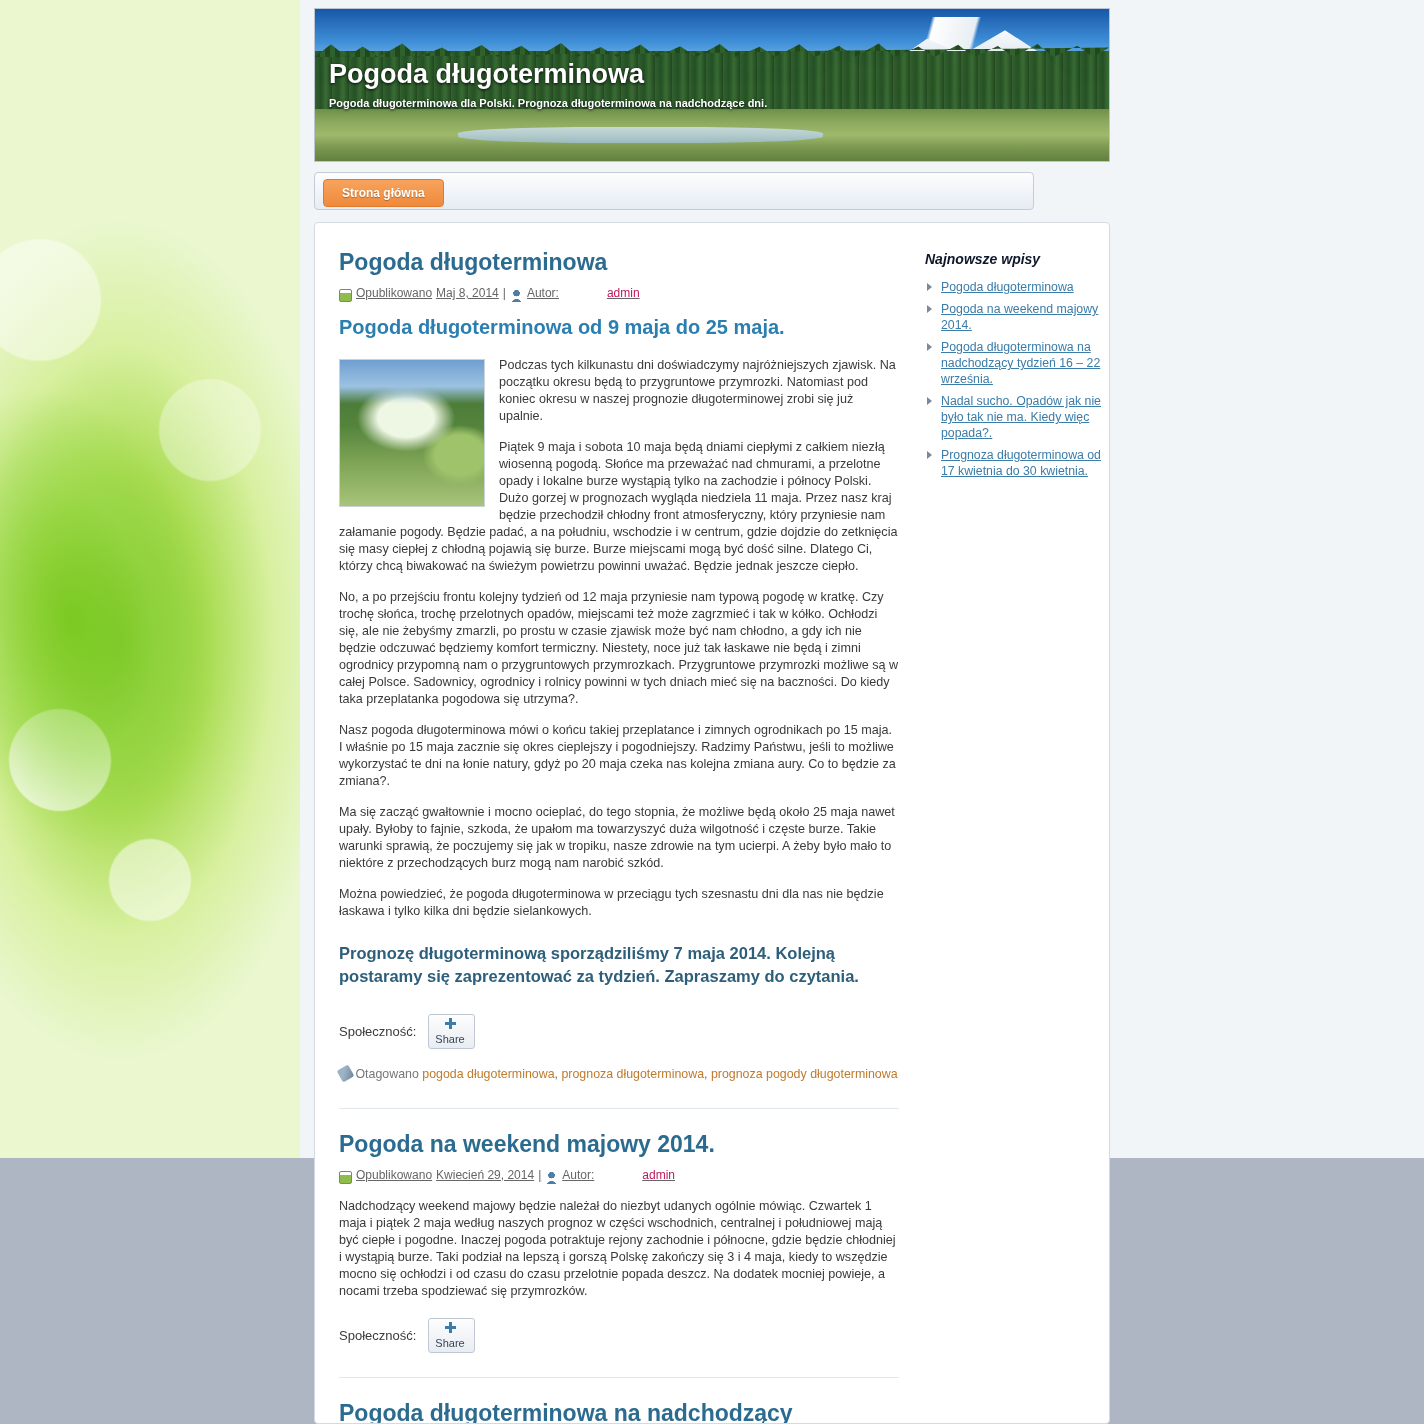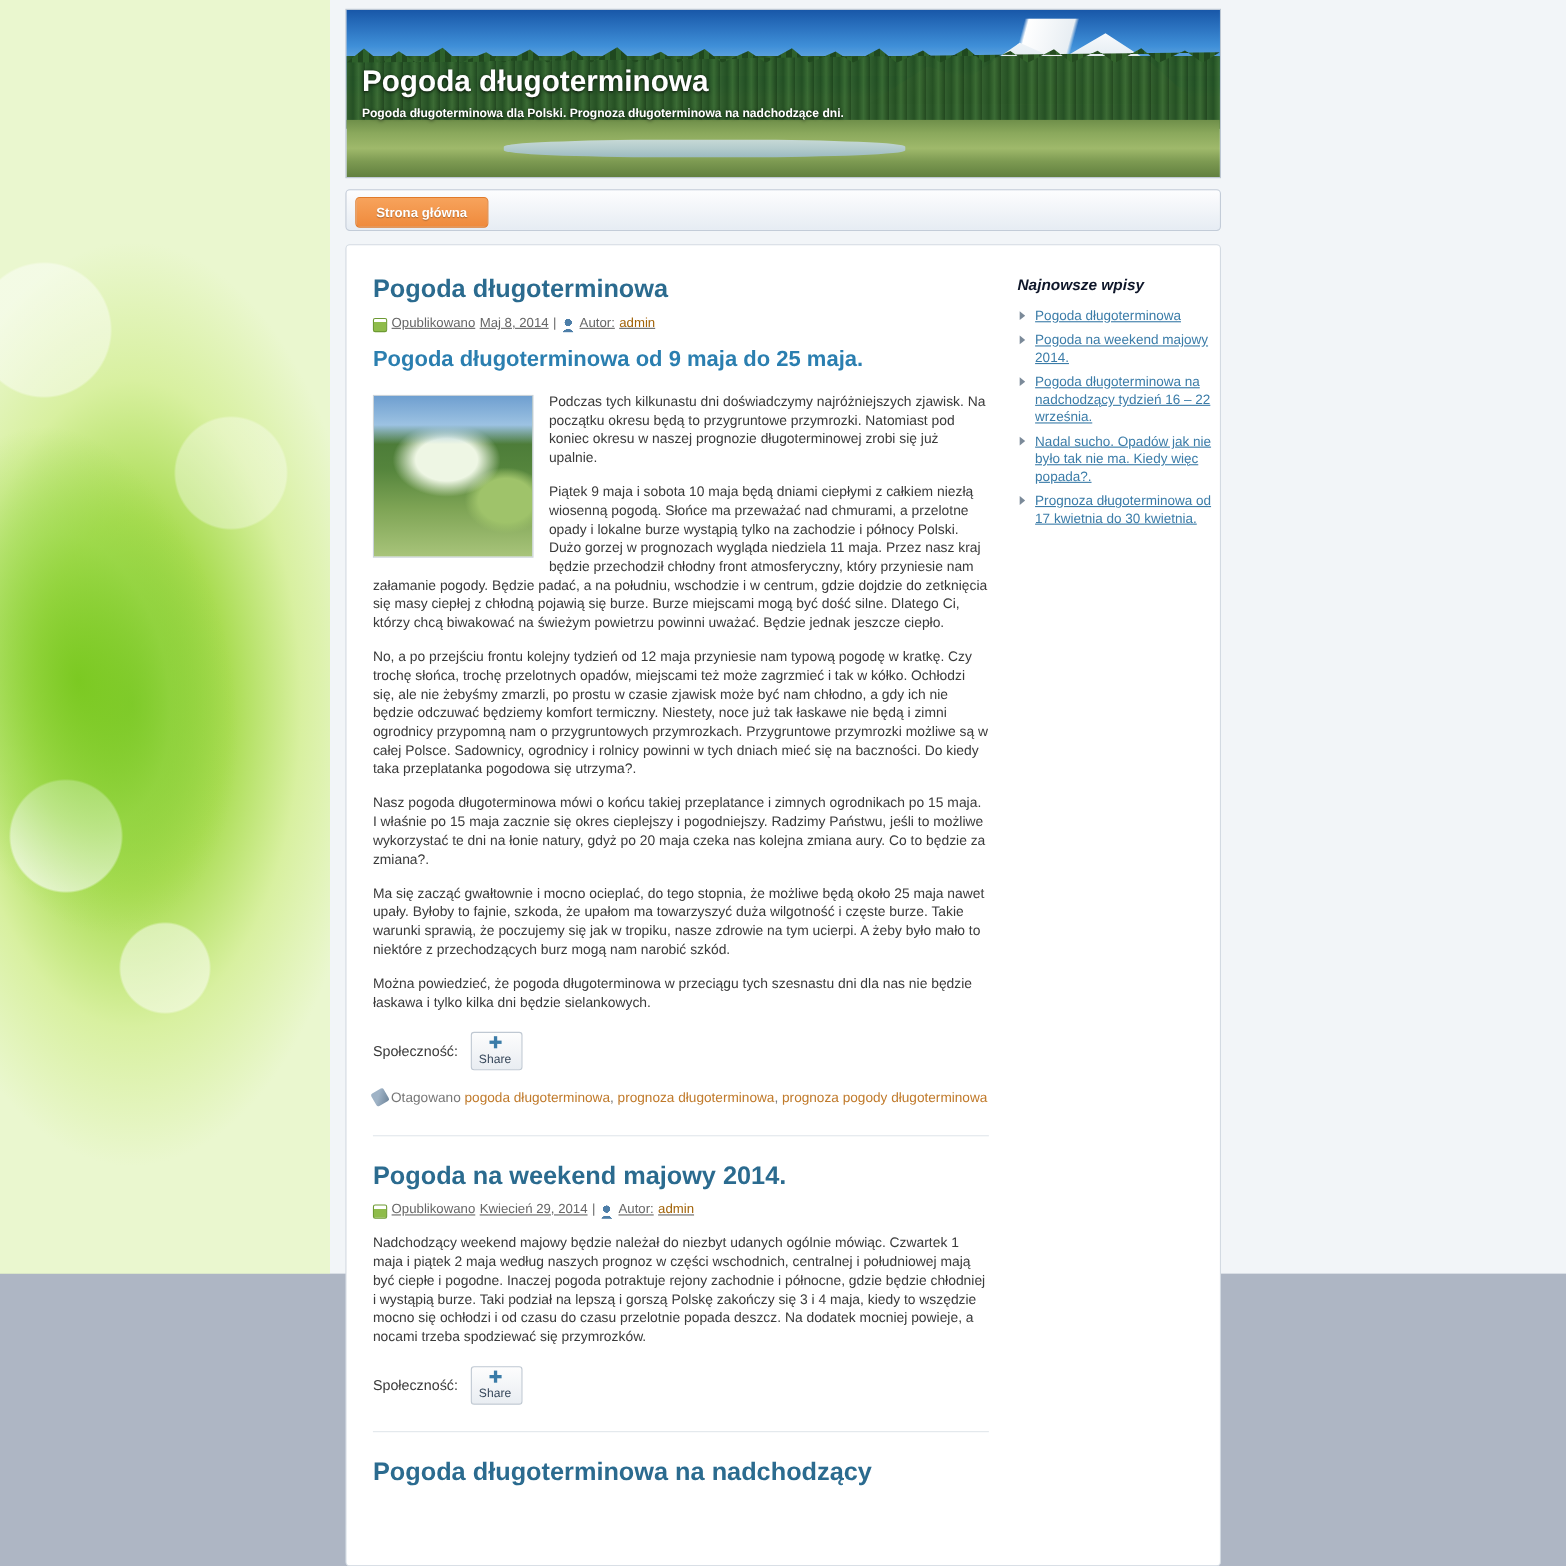--- a/index.html
+++ b/index.html
@@ -99,21 +99,21 @@
   }
   .site-desc {
     position: absolute; left: 14px; top: 88px;
     color: #fff; font-size: 11px; font-weight: bold;
     text-shadow: 0 1px 3px rgba(0,0,0,.85);
     margin: 0;
   }
 
   
   .navbar {
-    position: absolute; left: 314px; top: 172px; width: 796px; height: 38px;
+    position: absolute; left: 314px; top: 172px; width: 720px; height: 38px;
     background: linear-gradient(#fdfdfe, #e6ecf3);
     border: 1px solid #c3ccd8;
     border-radius: 4px;
   }
   .nav-btn {
     position: absolute; left: 8px; top: 6px;
     padding: 6px 18px;
     font-size: 12px; font-weight: bold; color: #fff;
     background: linear-gradient(#f7a35c, #ef8a3c);
     border: 1px solid #e07a2a;
@@ -134,21 +134,21 @@
     position: absolute; left: 24px; top: 26px; width: 560px;
   }
   .post-title {
     font-size: 23px; color: #2b6b8f; margin: 0 0 10px 0; font-weight: bold;
   }
   .post-title.second { font-size: 23px; }
   .meta {
     font-size: 12px; color: #666; margin-bottom: 16px;
     display: flex; align-items: center; gap: 4px; flex-wrap: wrap; text-decoration: underline;
   }
-  .meta a { color: #a16207; text-decoration: none; }
+  .meta a { color: #be185d; text-decoration: none; margin-left: 44px; }
   .ico {
     display: inline-block; width: 13px; height: 13px; position: relative; top: 2px;
   }
   .ico-cal {
     background: linear-gradient(#fff 0 3px, #8fbc4a 3px 100%);
     border: 1px solid #6d9a33;
     border-radius: 2px;
   }
   .ico-user {
     background: radial-gradient(circle at 50% 32%, #4d7ea8 0 3.2px, rgba(0,0,0,0) 3.4px),
@@ -275,20 +275,21 @@
       <div class="post-body">
         <div class="thumb"></div>
         <p>Podczas tych kilkunastu dni doświadczymy najróżniejszych zjawisk. Na początku okresu będą to przygruntowe przymrozki. Natomiast pod koniec okresu w naszej prognozie długoterminowej zrobi się już upalnie.</p>
         <p>Piątek 9 maja i sobota 10 maja będą dniami ciepłymi z całkiem niezłą wiosenną pogodą. Słońce ma przeważać nad chmurami, a przelotne opady i lokalne burze wystąpią tylko na zachodzie i północy Polski. Dużo gorzej w prognozach wygląda niedziela 11 maja. Przez nasz kraj będzie przechodził chłodny front atmosferyczny, który przyniesie nam załamanie pogody. Będzie padać, a na południu, wschodzie i w centrum, gdzie dojdzie do zetknięcia się masy ciepłej z chłodną pojawią się burze. Burze miejscami mogą być dość silne. Dlatego Ci, którzy chcą biwakować na świeżym powietrzu powinni uważać. Będzie jednak jeszcze ciepło.</p>
         <p>No, a po przejściu frontu kolejny tydzień od 12 maja przyniesie nam typową pogodę w kratkę. Czy trochę słońca, trochę przelotnych opadów, miejscami też może zagrzmieć i tak w kółko. Ochłodzi się, ale nie żebyśmy zmarzli, po prostu w czasie zjawisk może być nam chłodno, a gdy ich nie będzie odczuwać będziemy komfort termiczny. Niestety, noce już tak łaskawe nie będą i zimni ogrodnicy przypomną nam o przygruntowych przymrozkach. Przygruntowe przymrozki możliwe są w całej Polsce. Sadownicy, ogrodnicy i rolnicy powinni w tych dniach mieć się na baczności. Do kiedy taka przeplatanka pogodowa się utrzyma?.</p>
         <p>Nasz pogoda długoterminowa mówi o końcu takiej przeplatance i zimnych ogrodnikach po 15 maja. I właśnie po 15 maja zacznie się okres cieplejszy i pogodniejszy. Radzimy Państwu, jeśli to możliwe wykorzystać te dni na łonie natury, gdyż po 20 maja czeka nas kolejna zmiana aury. Co to będzie za zmiana?.</p>
         <p>Ma się zacząć gwałtownie i mocno ocieplać, do tego stopnia, że możliwe będą około 25 maja nawet upały. Byłoby to fajnie, szkoda, że upałom ma towarzyszyć duża wilgotność i częste burze. Takie warunki sprawią, że poczujemy się jak w tropiku, nasze zdrowie na tym ucierpi. A żeby było mało to niektóre z przechodzących burz mogą nam narobić szkód.</p>
         <p>Można powiedzieć, że pogoda długoterminowa w przeciągu tych szesnastu dni dla nas nie będzie łaskawa i tylko kilka dni będzie sielankowych.</p>
       </div>
 
+      <div class="conclusion">Prognozę długoterminową sporządziliśmy 7 maja 2014. Kolejną postaramy się zaprezentować za tydzień. Zapraszamy do czytania.</div>
 
       <div class="share-row">
         <span class="share-label">Społeczność:</span>
         <span class="share-btn">
           <span class="plus"></span>
           <span>Share</span>
         </span>
       </div>
 
       <div class="tags">

